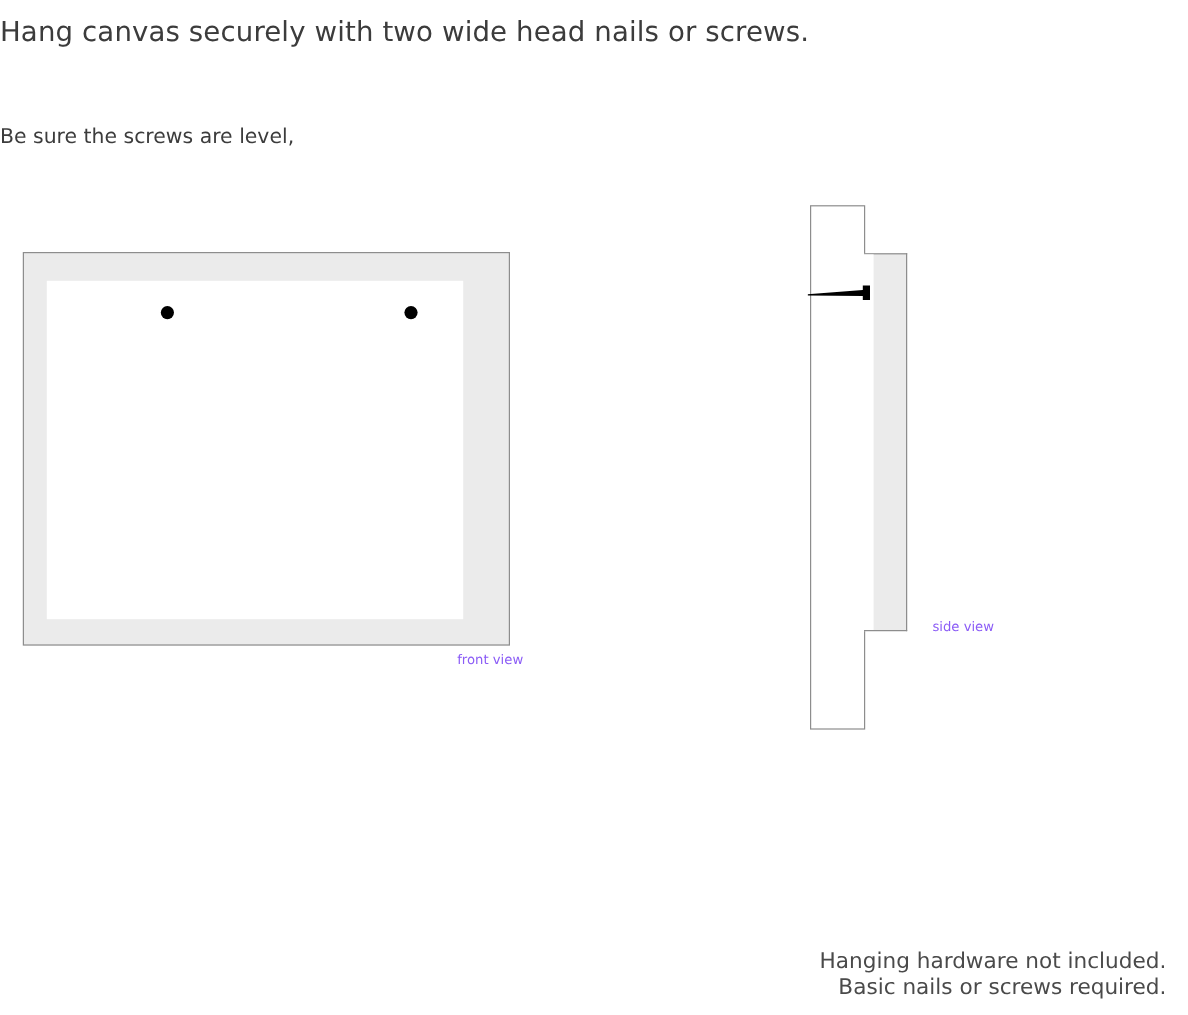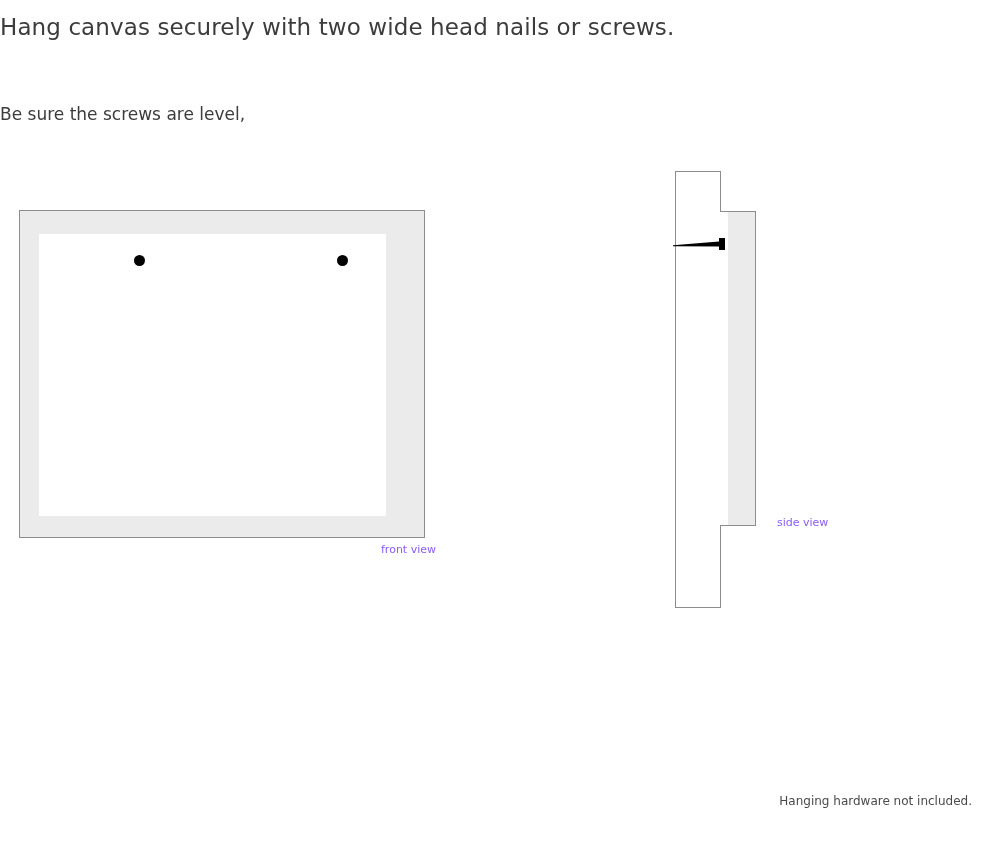--- a/index.html
+++ b/index.html
@@ -137,21 +137,21 @@
   .label-front { left: 333px; top: 543px; }
   .label-side  { left: 729px; top: 516px; }
 
   
   .footer {
     position: absolute;
     right: 18px;
     top: 791px;
     width: 420px;
     text-align: right;
-    font-size: 12px;
+    font-size: 18px;
     line-height: 21px;
     color: #4a4a4a;
   }
   .footer .line { display: block; }
 </style>
 </head>
 <body>
 
 <div class="title">Hang canvas securely with two wide head nails or screws.</div>
 
@@ -176,13 +176,14 @@
     <div class="stretcher-bar-face"></div>
   </div>
   <svg class="nail" viewBox="0 0 61 16">
     <polygon points="0,9.2 46,5.6 46,2.0 52,2.0 52,14.0 46,14.0 46,10.6 0,10.2" fill="#000000"></polygon>
   </svg>
 </div>
 <div class="view-label label-side">side view</div>
 
 <div class="footer">
   <span class="line">Hanging hardware not included.</span>
+  <span class="line">Basic nails or screws required.</span>
 </div>
 
 </body></html>

